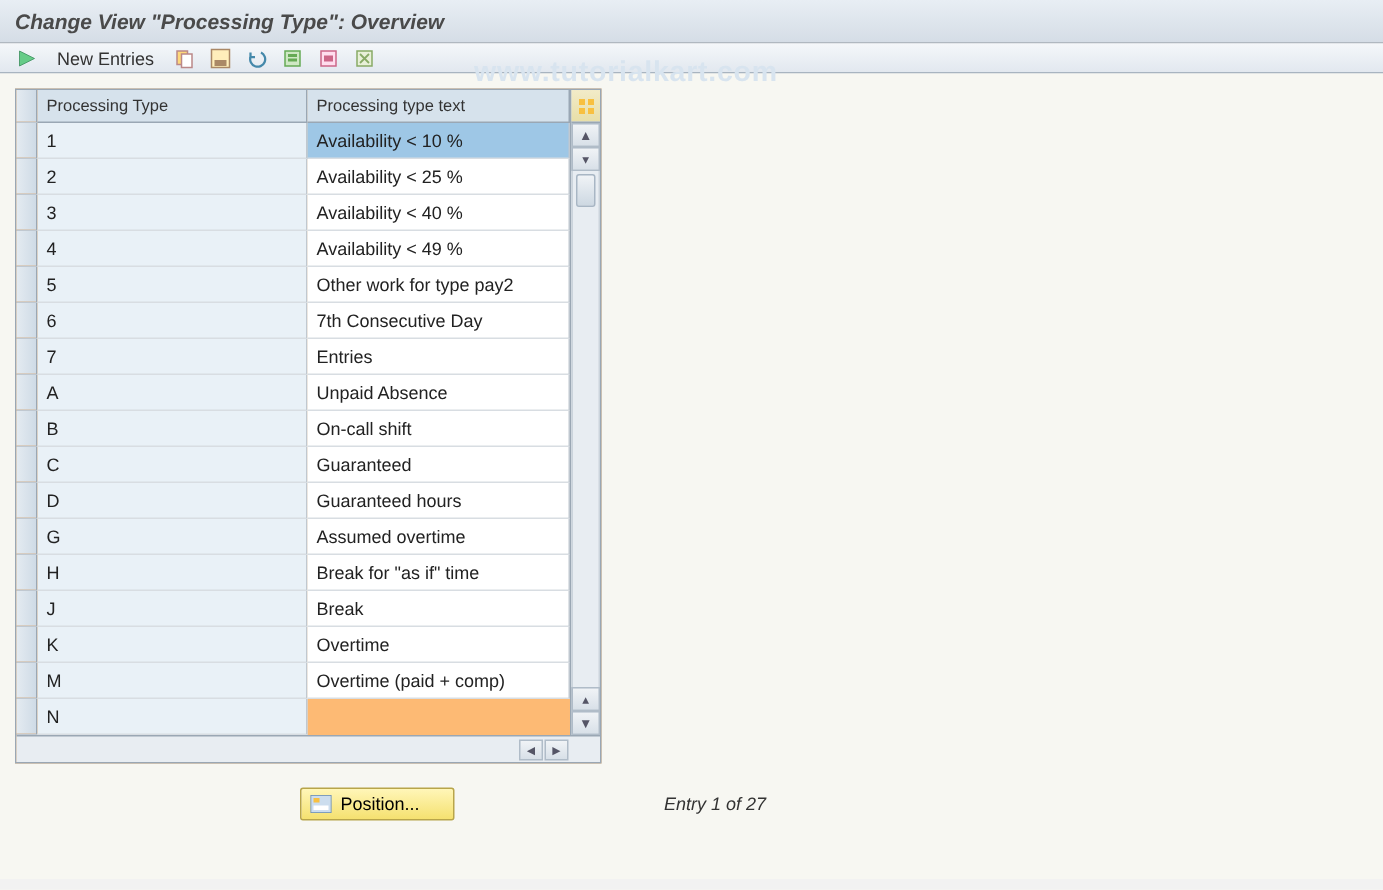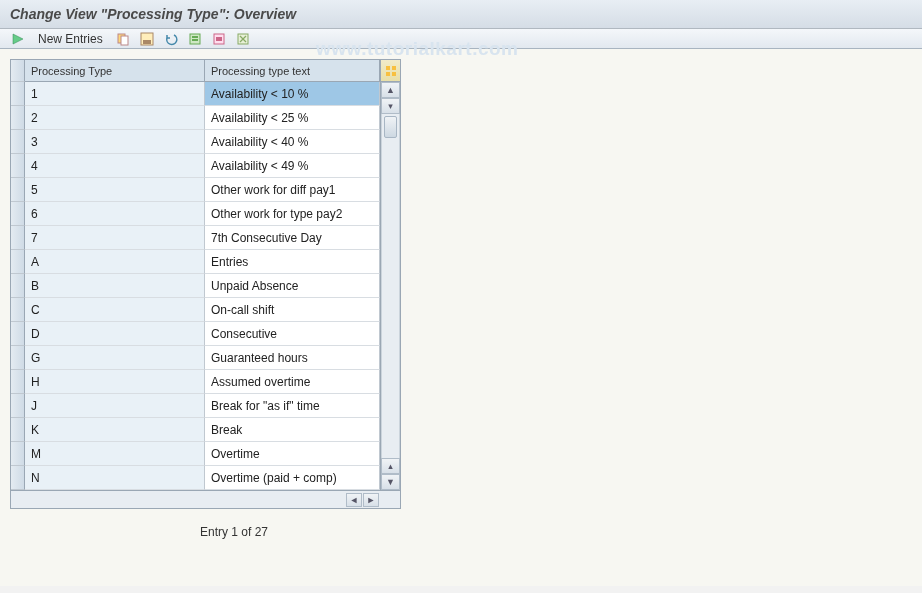--- a/index.html
+++ b/index.html
@@ -166,21 +166,21 @@
   }
   .pos-btn {
     background: linear-gradient(to bottom,#fff6b8,#f5e170);
     border: 1px solid #b8a54a;
     padding: 3px 22px 3px 6px;
     display:flex;align-items:center;gap:6px;
     cursor:pointer;
     font-size:12px;
     border-radius:2px;
   }
-  .entry-txt { font-size:12px; color:#333; }
+  .entry-txt { font-size:12px; color:#333;font-style:italic; }
 </style>
 </head>
 <body>
 
 <div class="title-bar">Change View "Processing Type": Overview</div>
 
 <div class="watermark">www.tutorialkart.com</div>
 
 <div class="toolbar">
   <span class="tb-btn">
@@ -271,27 +271,26 @@
           <div class="cell type">K</div>
           <div class="cell type">M</div>
           <div class="cell type">N</div>
         </div>
       <div class="col-text" id="col-text">
           <div class="hd">Processing type text</div>
           <div class="cell sel">Availability &lt; 10 %</div>
           <div class="cell">Availability &lt; 25 %</div>
           <div class="cell">Availability &lt; 40 %</div>
           <div class="cell">Availability &lt; 49 %</div>
-          <div class="cell">Other work for diff pay1</div>
           <div class="cell">Other work for type pay2</div>
           <div class="cell">7th Consecutive Day</div>
           <div class="cell">Entries</div>
           <div class="cell">Unpaid Absence</div>
           <div class="cell">On-call shift</div>
-          <div class="cell">Consecutive</div>
+          <div class="cell">Guaranteed</div>
           <div class="cell">Guaranteed hours</div>
           <div class="cell">Assumed overtime</div>
           <div class="cell">Break for "as if" time</div>
           <div class="cell">Break</div>
           <div class="cell">Overtime</div>
           <div class="cell">Overtime (paid + comp)</div>
         </div>
       <div class="sb-col">
         <div class="sb-hd">
           <svg width="12" height="12" viewBox="0 0 12 12">
@@ -311,15 +310,23 @@
       </div>
     </div>
     <div class="hscroll">
       <div class="h-btn">◄</div>
       <div class="h-btn">►</div>
       <div style="width:18px"></div>
     </div>
   </div>
 
   <div class="footer-row">
+    <button class="pos-btn">
+      <svg width="14" height="12" viewBox="0 0 14 12">
+          <rect x="0" y="0" width="14" height="12" fill="#cde" stroke="#68a"></rect>
+          <rect x="2" y="2" width="4" height="3" fill="#f8c040"></rect>
+          <rect x="2" y="7" width="10" height="3" fill="#fff"></rect>
+        </svg>
+      <span>Position...</span>
+    </button>
     <span class="entry-txt">Entry 1 of 27</span>
   </div>
 </div>
 
 </body></html>

